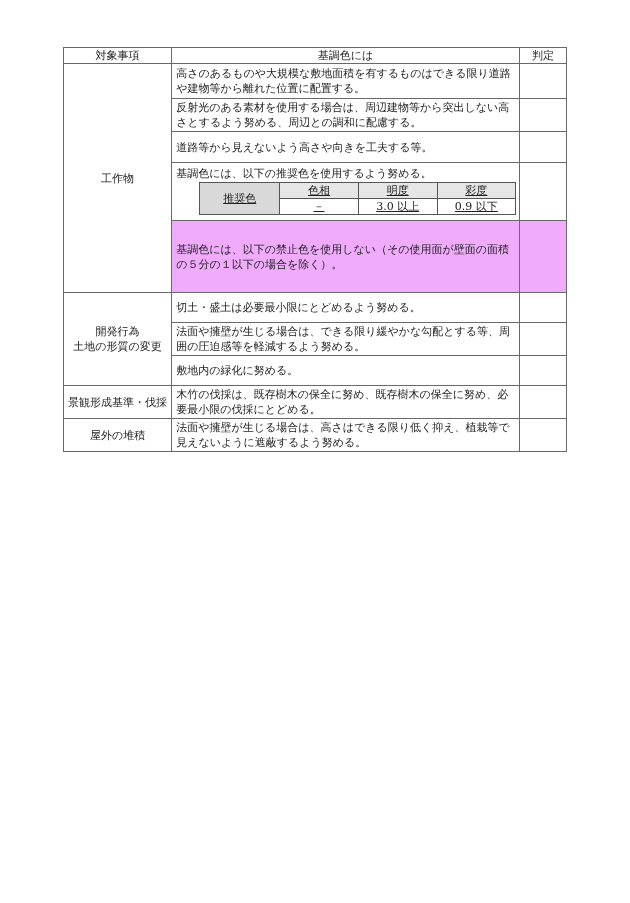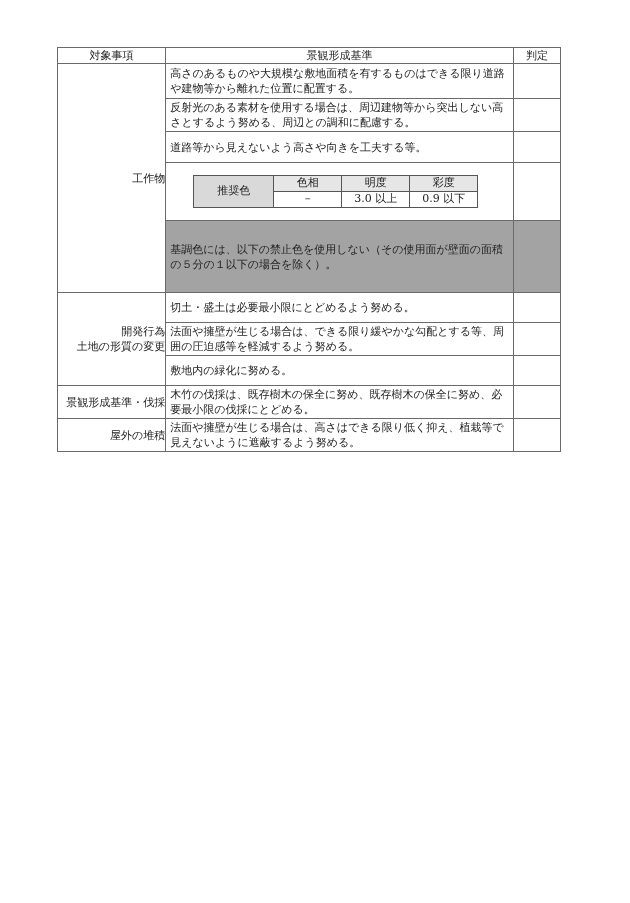--- a/index.html
+++ b/index.html
@@ -1,66 +1,67 @@
 <!DOCTYPE html>
 <html><head>
 <meta charset="utf-8">
 <style>
   html, body { margin: 0; padding: 0; background: #ffffff; }
   body { width: 630px; height: 903px; position: relative; overflow: hidden;
          font-family: "DejaVu Serif", "Liberation Serif", serif; color: #222; }
-  .page { position: absolute; left: 57px; top: 47px; width: 504px; }
+  .page { position: absolute; left: 63px; top: 47px; width: 504px; }
   table.main { border-collapse: collapse; width: 504px; table-layout: fixed; font-size: 11px; line-height: 15px; }
   table.main td, table.main th { border: 1px solid #6a6a6a; padding: 0; font-weight: normal; }
   table.main th { height: 15px; text-align: center; font-size: 11px; }
   .c1 { width: 108px; } .c2 { width: 347px; } .c3 { width: 47px; }
-  td.cat { text-align: right; vertical-align: middle; }
+  td.cat { text-align: center; vertical-align: middle; }
   td.crit { padding: 1px 3px 1px 4px !important; vertical-align: middle; }
   tr.subnext td.crit, tr.subnext td.judge { border-bottom: 1px dashed #b8b8b8; }
-  .tint { background: #a3a3a3; }
-  table.inner { border-collapse: collapse; margin: 1px 0 2px 23px; width: 285px; table-layout: fixed; font-size: 11px; line-height: 14px; }
+  .tint { background: #f0abfc; }
+  table.inner { border-collapse: collapse; margin: 1px 0 2px 23px; width: 317px; table-layout: fixed; font-size: 11px; line-height: 14px; text-decoration: underline; }
   table.inner td { border: 1px solid #555; text-align: center; padding: 0; height: 15px; }
   table.inner td.lbl { background: #d9d9d9; width: 79px; }
   table.inner td.hdr { background: #e6e6e6; }
   table.inner td.val { background: #ffffff; }
 </style>
 </head>
 <body>
 
 <div class="page">
 <table class="main">
   <colgroup>
         <col class="c1">
         <col class="c2">
         <col class="c3">
       </colgroup>
   <thead>
     <tr>
       <th>対象事項</th>
-      <th>景観形成基準</th>
+      <th>基調色には</th>
       <th>判定</th>
     </tr>
   </thead>
   <tbody>
 
     <tr class="subnext" style="height:35px">
       <td class="cat" rowspan="5">工作物</td>
       <td class="crit">高さのあるものや大規模な敷地面積を有するものはできる限り道路や建物等から離れた位置に配置する。</td>
       <td class="judge"></td>
     </tr>
     <tr class="subnext" style="height:32px">
       <td class="crit">反射光のある素材を使用する場合は、周辺建物等から突出しない高さとするよう努める、周辺との調和に配慮する。</td>
       <td class="judge"></td>
     </tr>
     <tr class="subnext" style="height:31px">
       <td class="crit">道路等から見えないよう高さや向きを工夫する等。</td>
       <td class="judge"></td>
     </tr>
     <tr class="subnext" style="height:58px">
       <td class="crit">
+        <div>基調色には、以下の推奨色を使用するよう努める。</div>
         <table class="inner">
           <tbody>
                 <tr>
             <td class="lbl" rowspan="2">推奨色</td>
             <td class="hdr">色相</td>
             <td class="hdr">明度</td>
             <td class="hdr">彩度</td>
           </tr>
           <tr>
             <td class="val">－</td>

